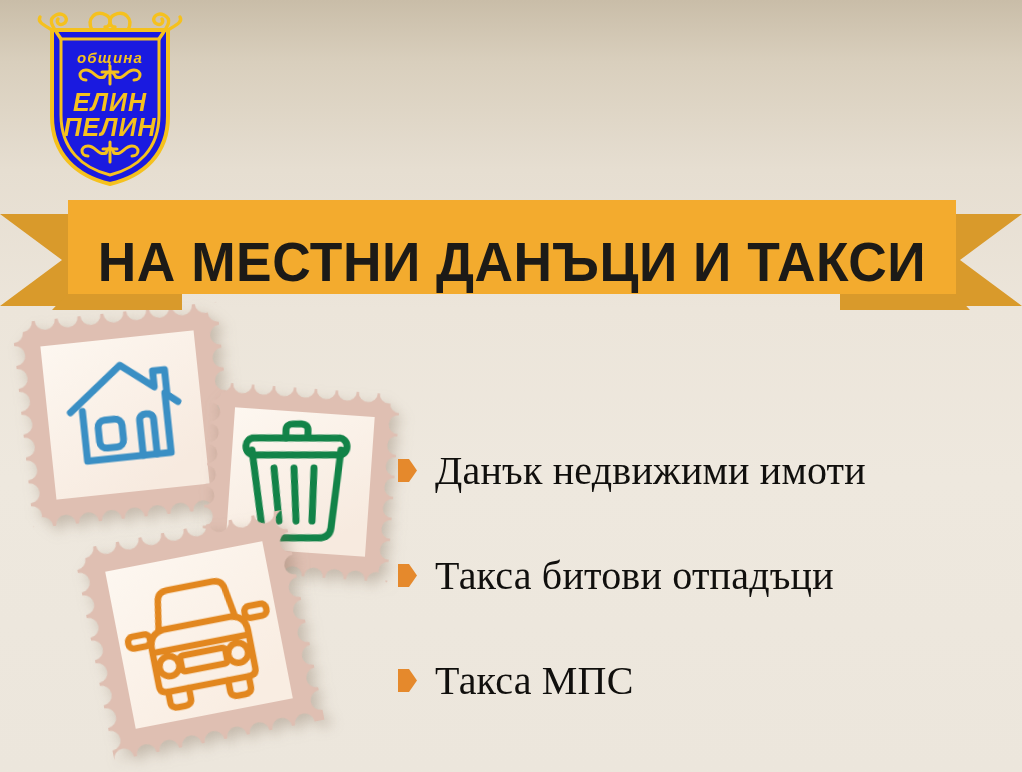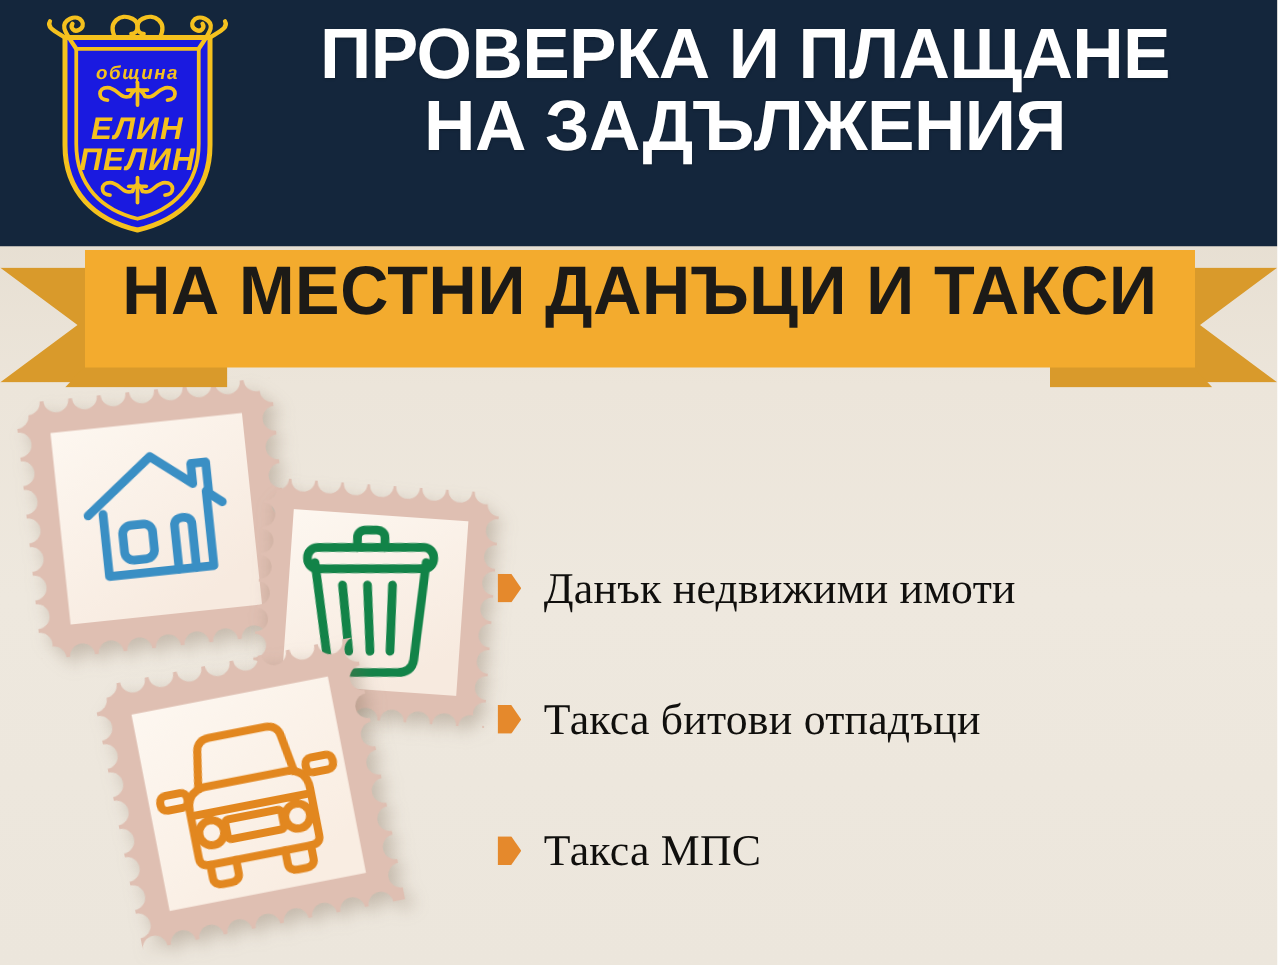--- a/index.html
+++ b/index.html
@@ -102,21 +102,21 @@
     clip-path: polygon(0 0, 114px 0, 130px 17px, 0 17px);
   }
   .ribbon-main {
     position: absolute;
     left: 68px;
     top: 4px;
     width: 888px;
     height: 94px;
     background: #f3ab2e;
     display: flex;
-    align-items: flex-start;
+    align-items: flex-end;
     justify-content: center;
   }
   .ribbon-text {
     color: #1c1a17;
     font-weight: 700;
     font-size: 55px;
     letter-spacing: 0.5px;
     font-family: "Liberation Sans", sans-serif;
     transform: scaleX(0.97);
     white-space: nowrap;
@@ -146,35 +146,31 @@
     flex: 0 0 auto;
     width: 19px;
     height: 23px;
     margin-right: 18px;
     background: #e5892c;
     clip-path: polygon(0 0, 11px 0, 19px 11.5px, 11px 23px, 0 23px);
   }
   .bullet-label {
     color: #100f0d;
     font-family: "Liberation Serif", serif;
-    font-size: 35px;
+    font-size: 40px;
     line-height: 1;
     letter-spacing: 0.2px;
     white-space: nowrap;
   }
 </style>
 </head>
 <body>
 
 <div id="poster">
 
-  <div class="header">
-    <div class="header-title">ПРОВЕРКА И ПЛАЩАНЕ
-НА ЗАДЪЛЖЕНИЯ</div>
-  </div>
 
   <div class="crest">
     <svg viewBox="0 0 152 180" width="152" height="180" aria-hidden="true">
 
       <path d="M18 22 H134 V108 C134 146 110 168 76 176 C42 168 18 146 18 108 Z" fill="#1a1ae0"></path>
 
       <path d="M18 22 H134 V108 C134 146 110 168 76 176 C42 168 18 146 18 108 Z" fill="none" stroke="#f5c11e" stroke-width="4"></path>
 
       <path d="M27 31 H125 V107 C125 141 104 160 76 167 C48 160 27 141 27 107 Z" fill="none" stroke="#f5c11e" stroke-width="3"></path>
 

